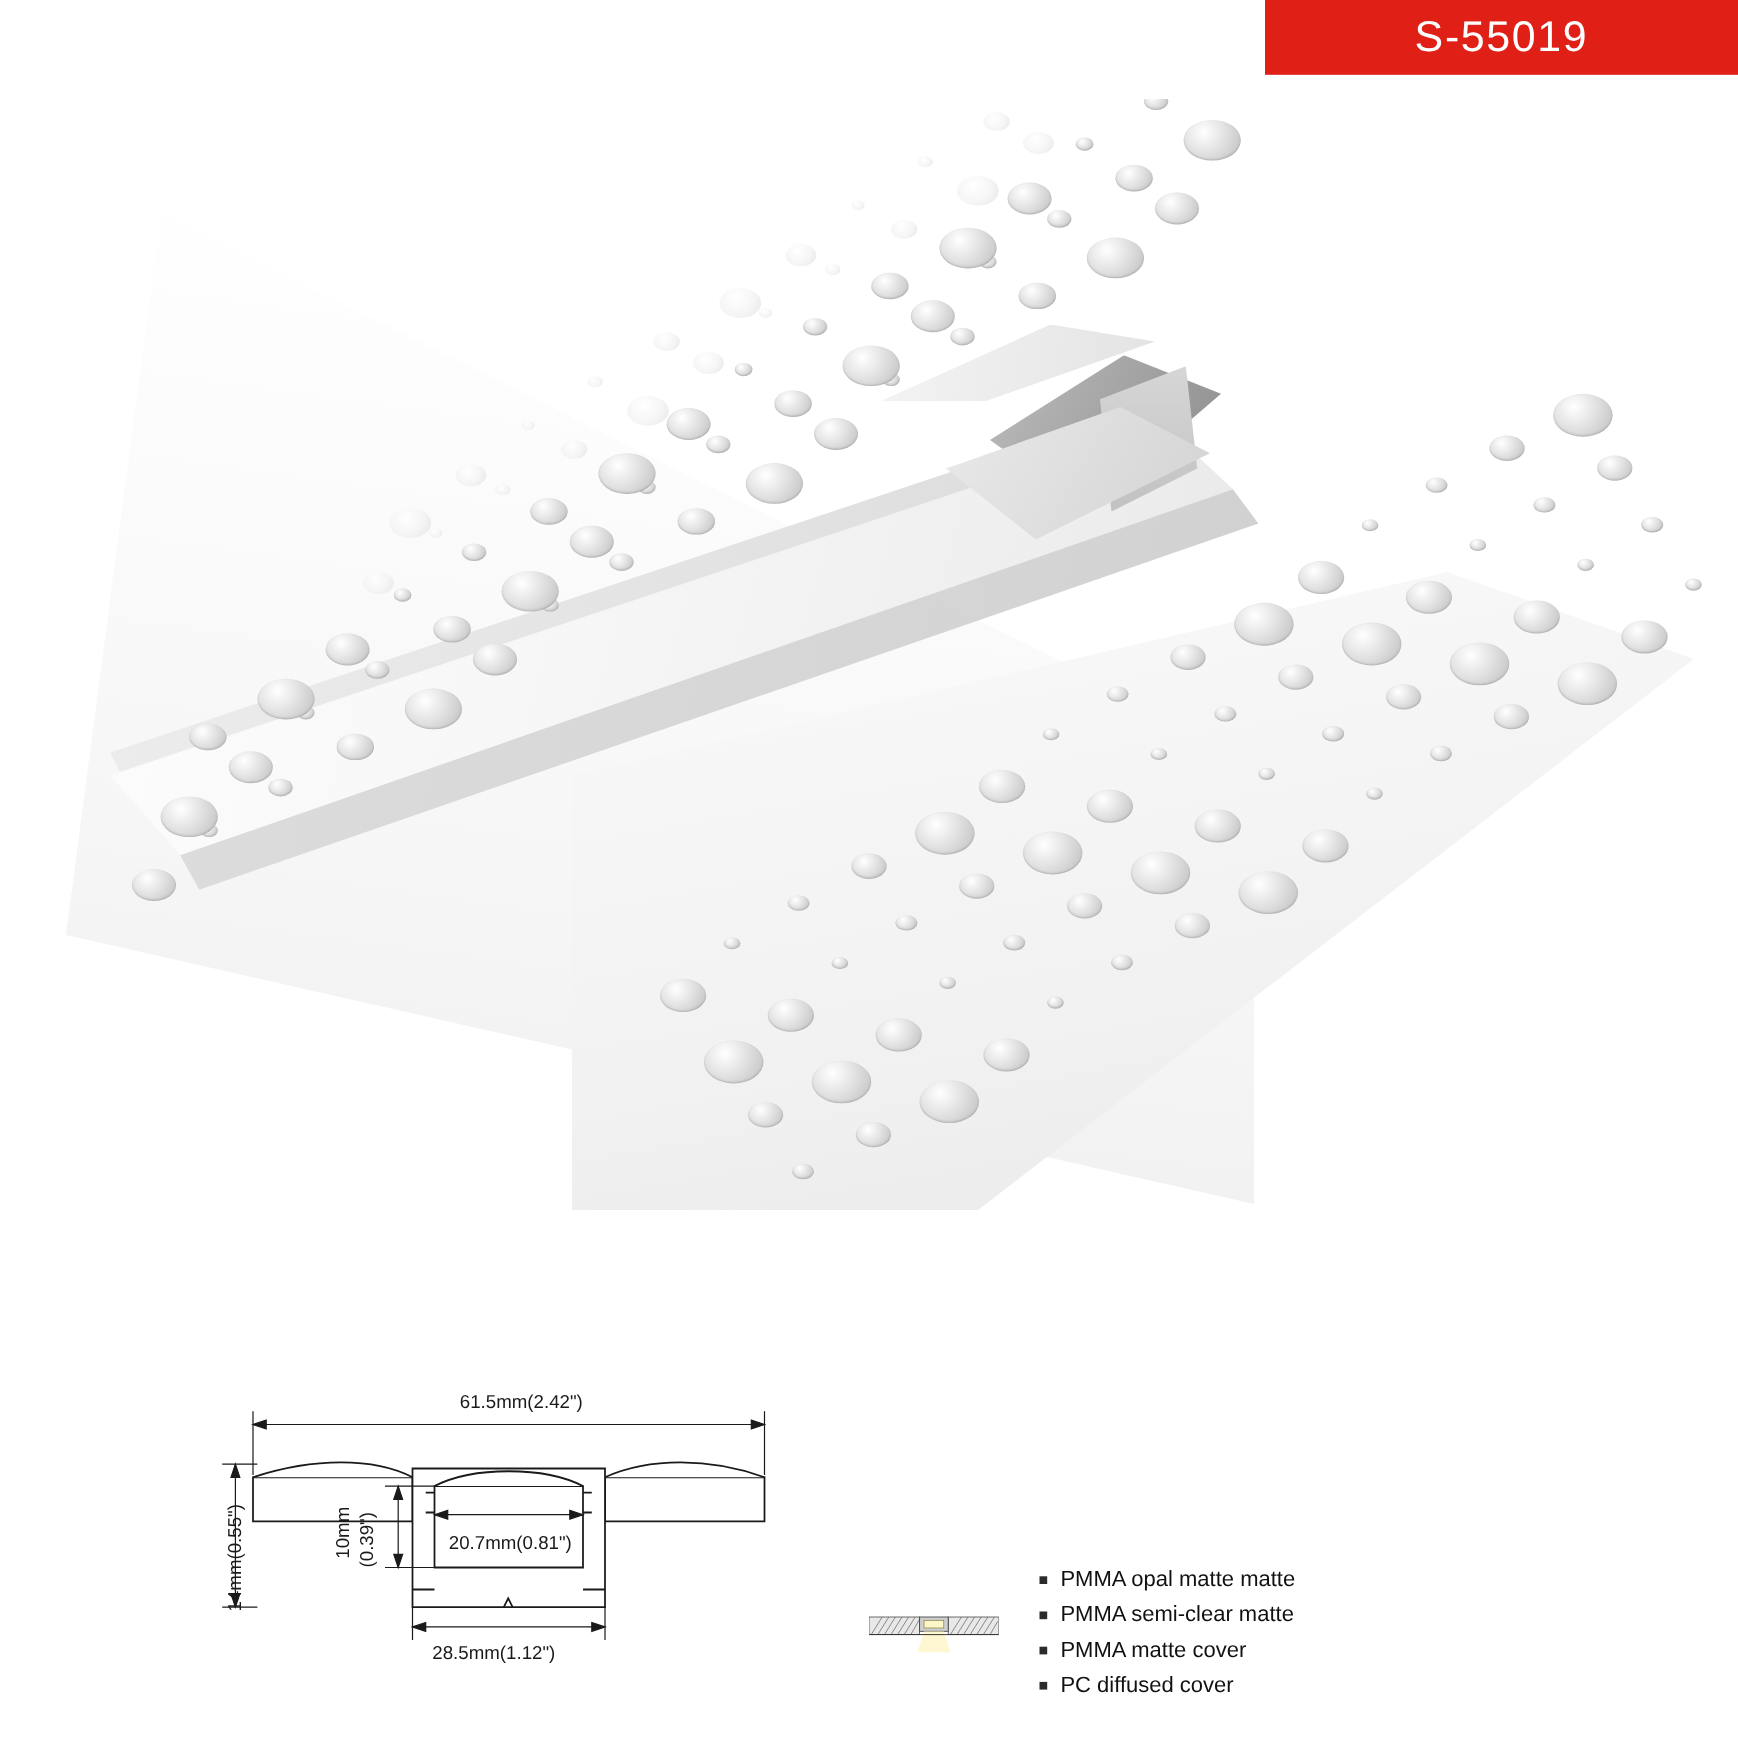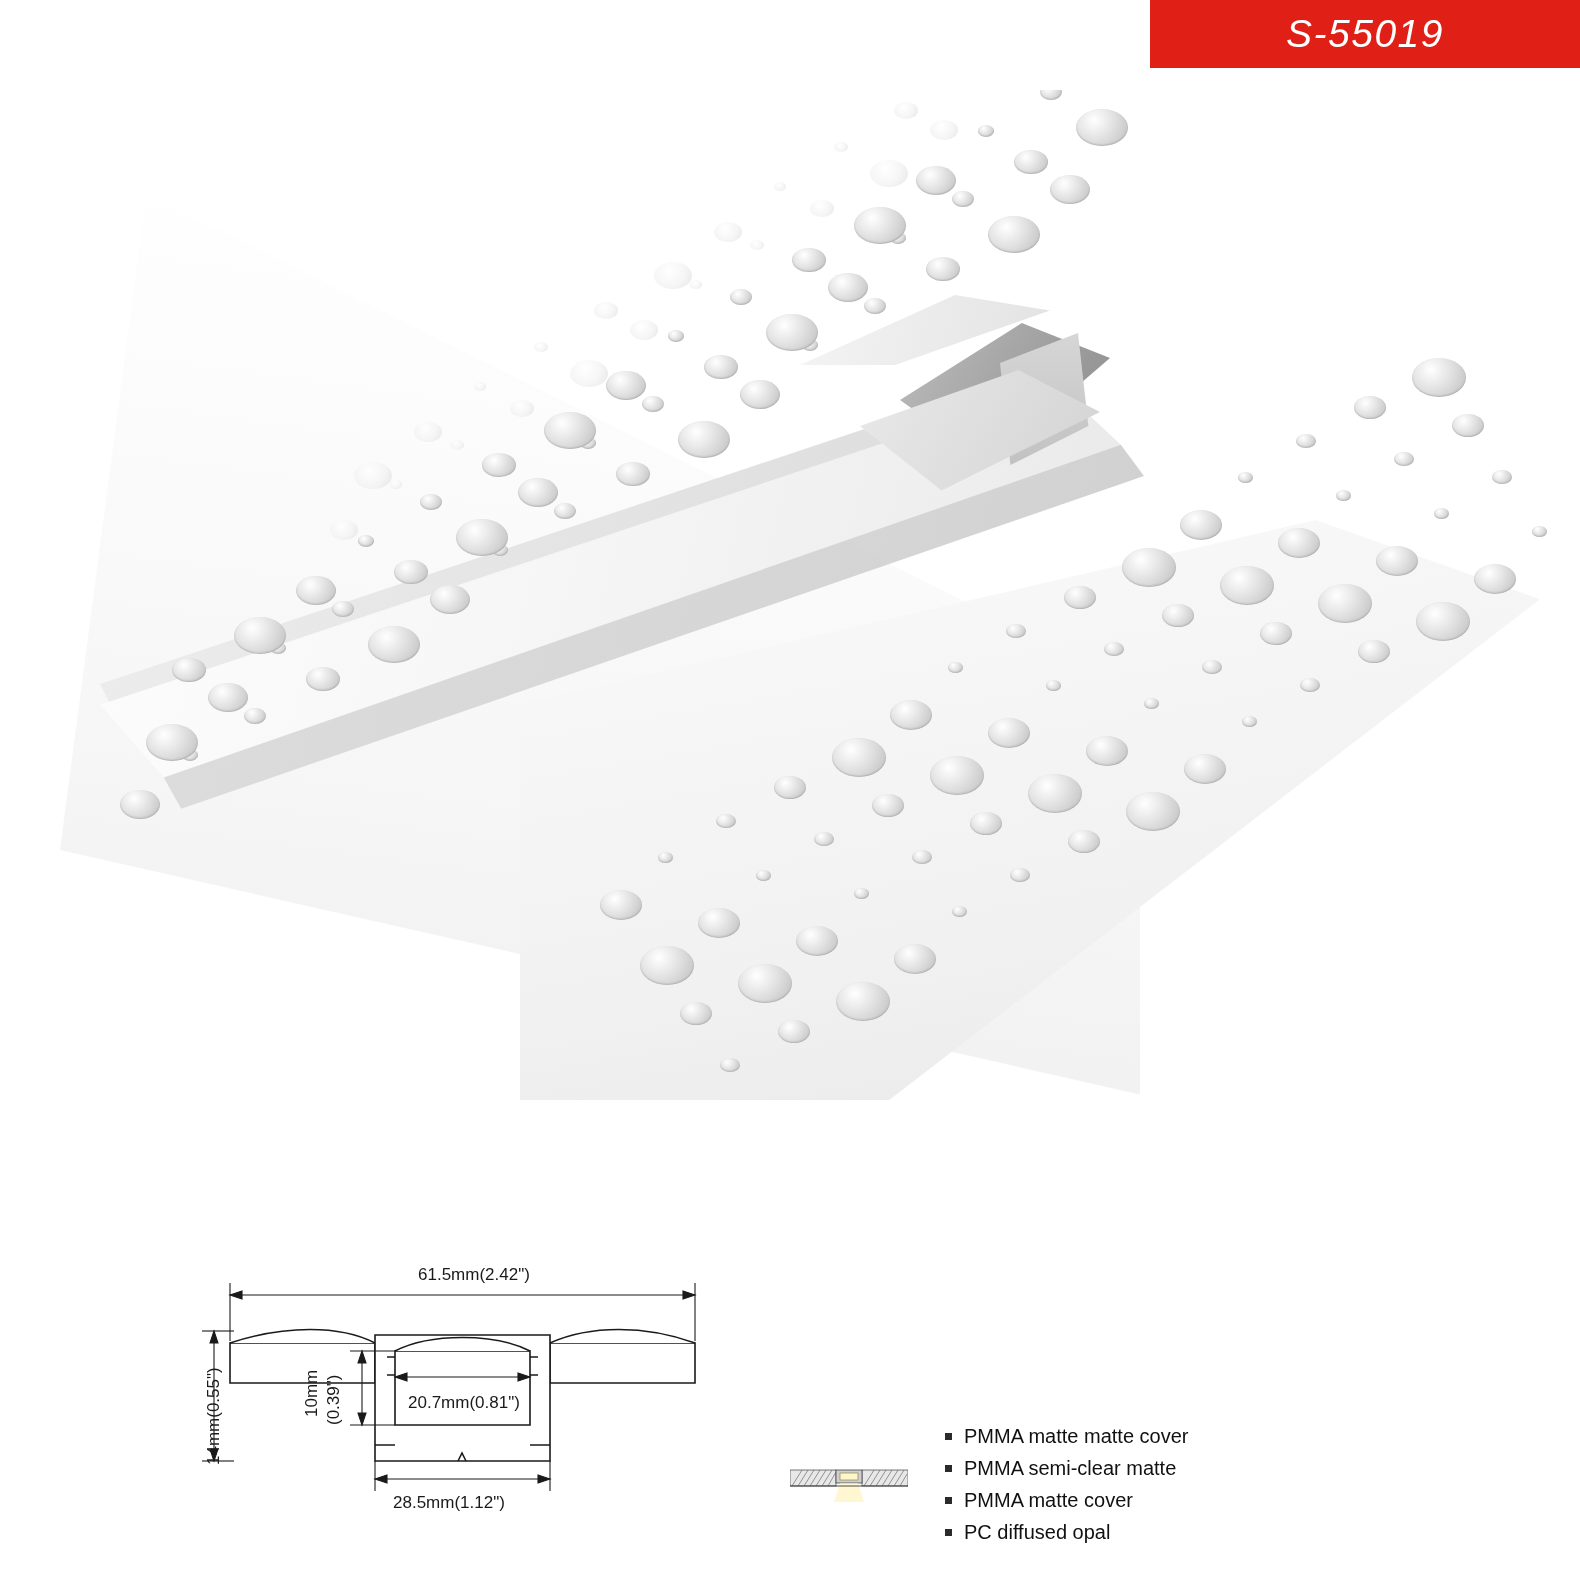--- a/index.html
+++ b/index.html
@@ -20,21 +20,20 @@
   .sku-badge {
     position: absolute;
     top: 0;
     right: 0;
     width: 430px;
     height: 68px;
     background: #e01f17;
     display: flex;
     align-items: center;
     justify-content: center;
-    font-style: italic;
   }
   .sku-badge .sku-text {
     color: #ffffff;
     font-size: 39px;
     letter-spacing: 1.5px;
     font-family: "Liberation Sans", sans-serif;
   }
 
   
   .photo-stage {
@@ -471,27 +470,27 @@
 
       <path d="M50 21 L44 40 L74 40 L68 21 Z" fill="#fdf3b8" opacity="0.65"></path>
       <line x1="0" y1="24" x2="118" y2="24" stroke="#333" stroke-width="0.9"></line>
     </g>
   </svg>
 </div>
 
 <div class="cover-list">
   <div class="cover-item">
     <span class="bullet"></span>
-    <span>PMMA matte matte cover</span>
+    <span>PMMA opal matte matte</span>
   </div>
   <div class="cover-item">
     <span class="bullet"></span>
     <span>PMMA semi-clear matte</span>
   </div>
   <div class="cover-item">
     <span class="bullet"></span>
     <span>PMMA matte cover</span>
   </div>
   <div class="cover-item">
     <span class="bullet"></span>
-    <span>PC diffused opal</span>
+    <span>PC diffused cover</span>
   </div>
 </div>
 
 </body></html>

